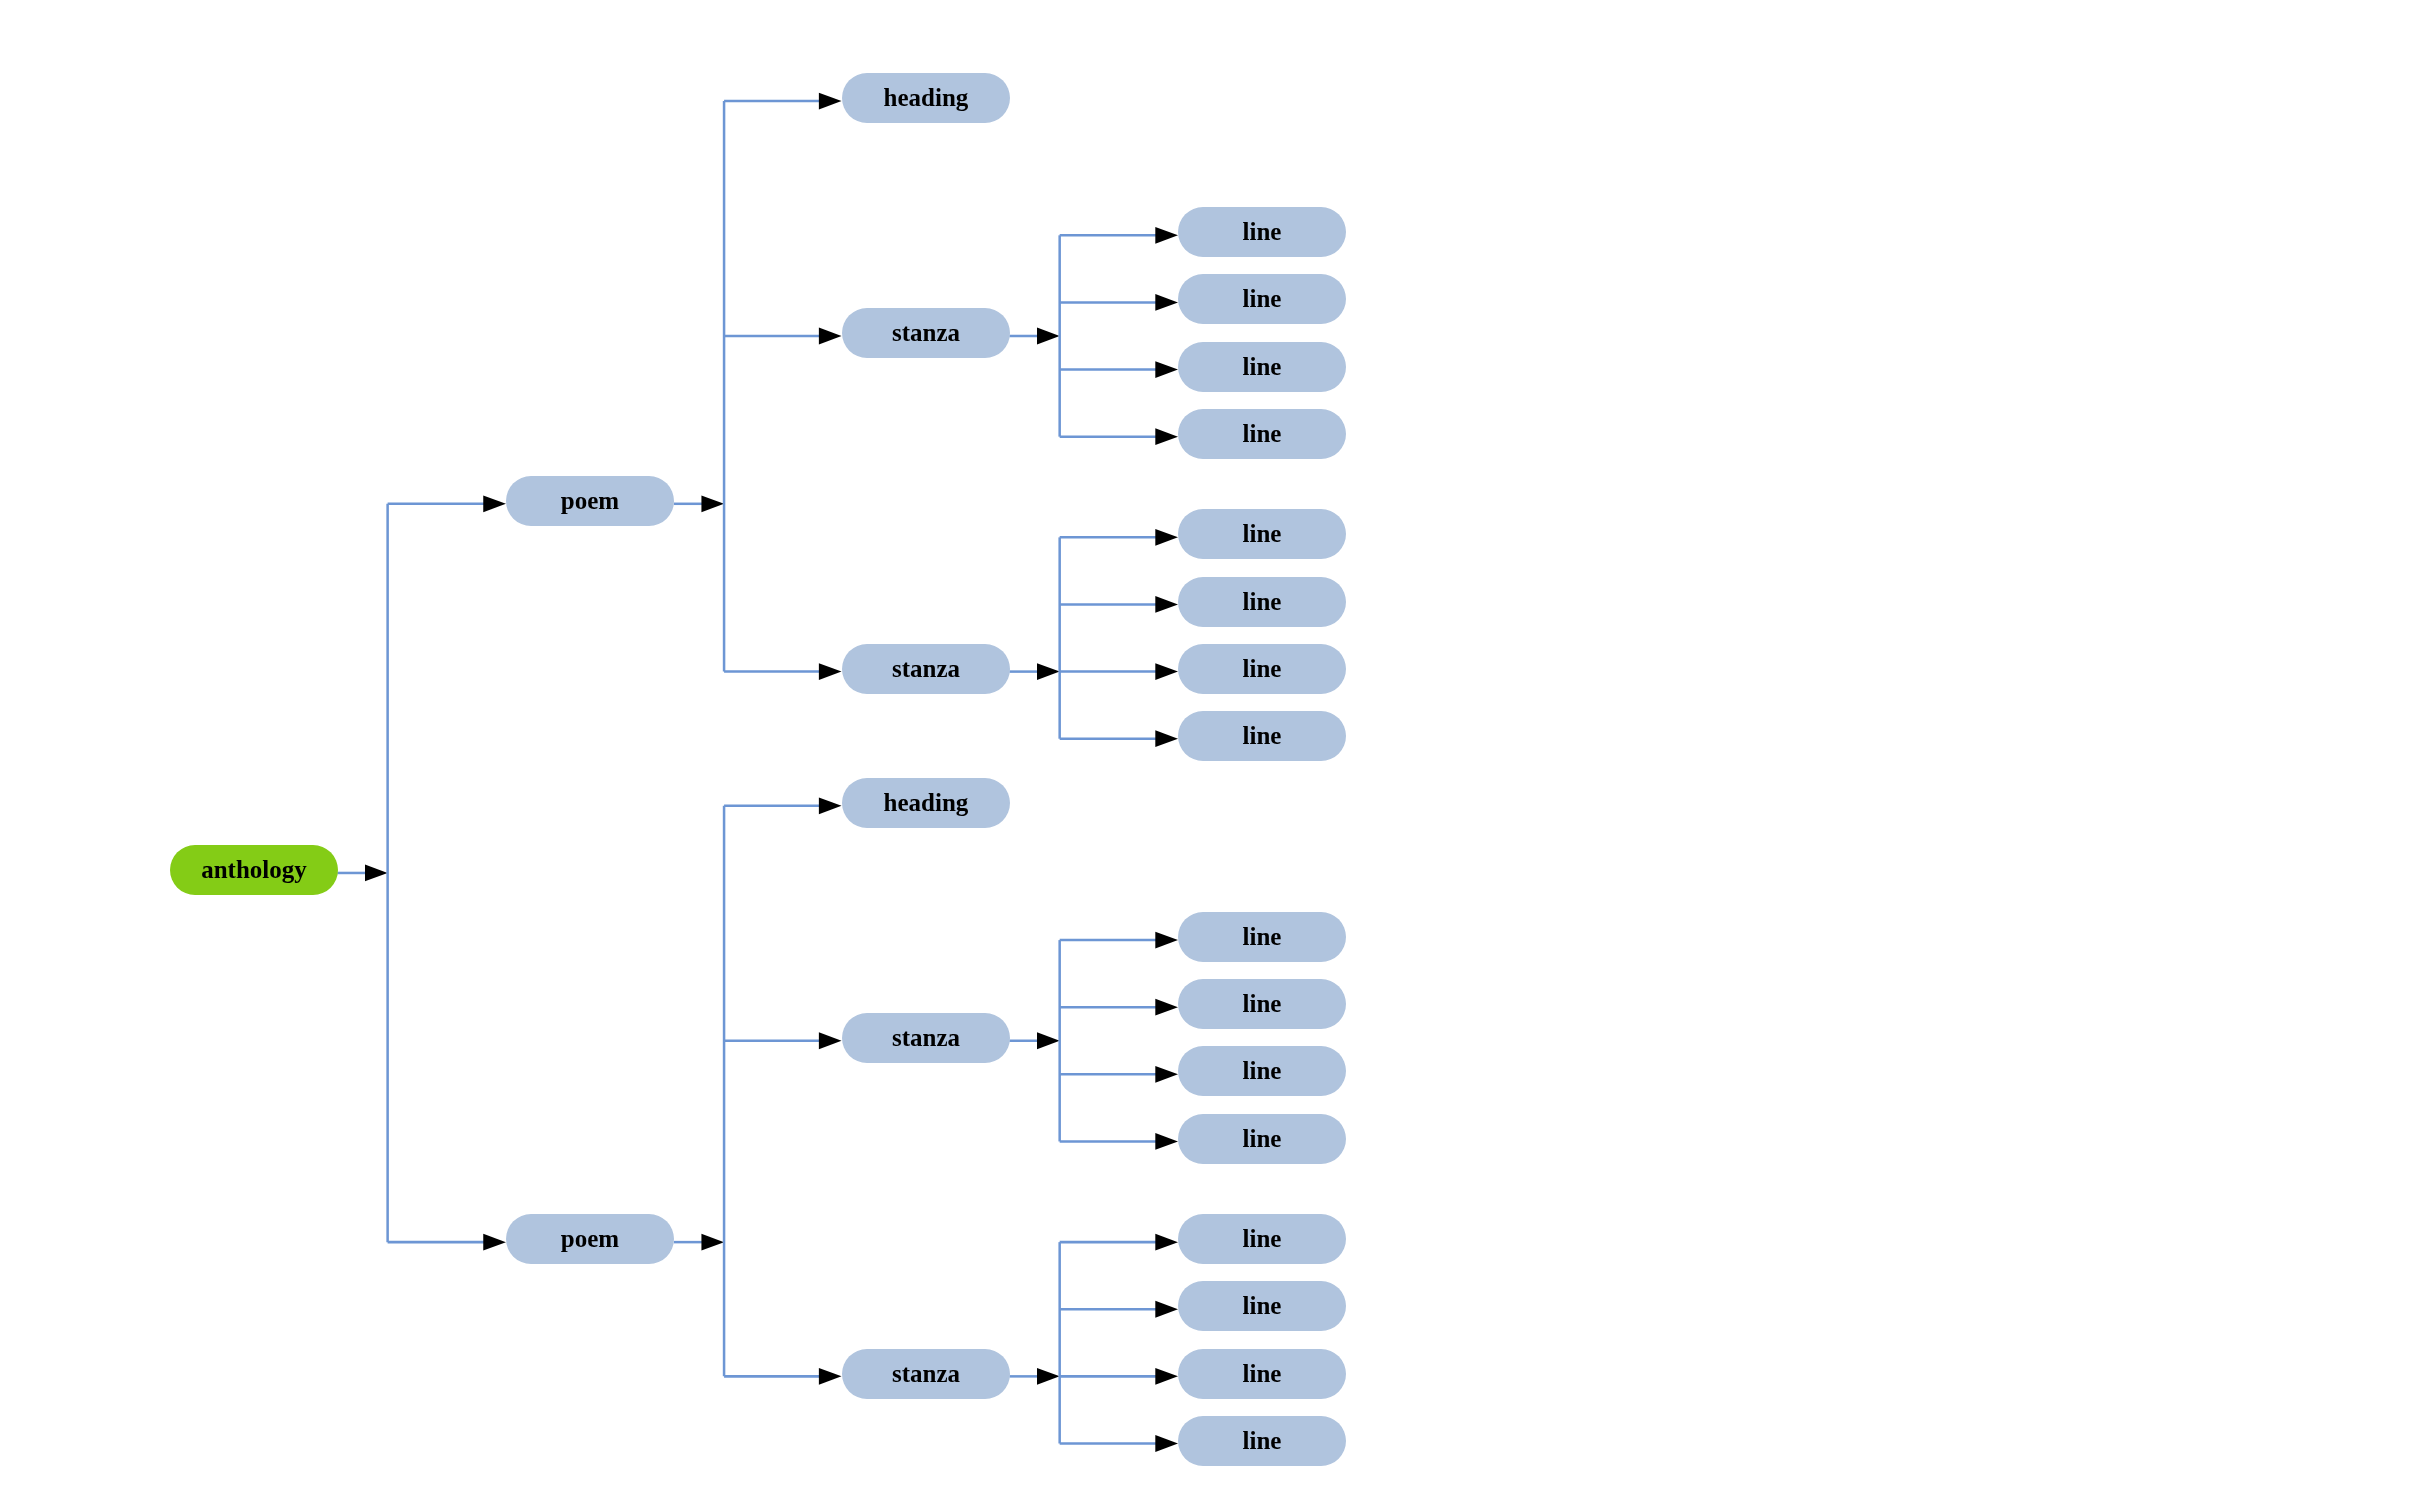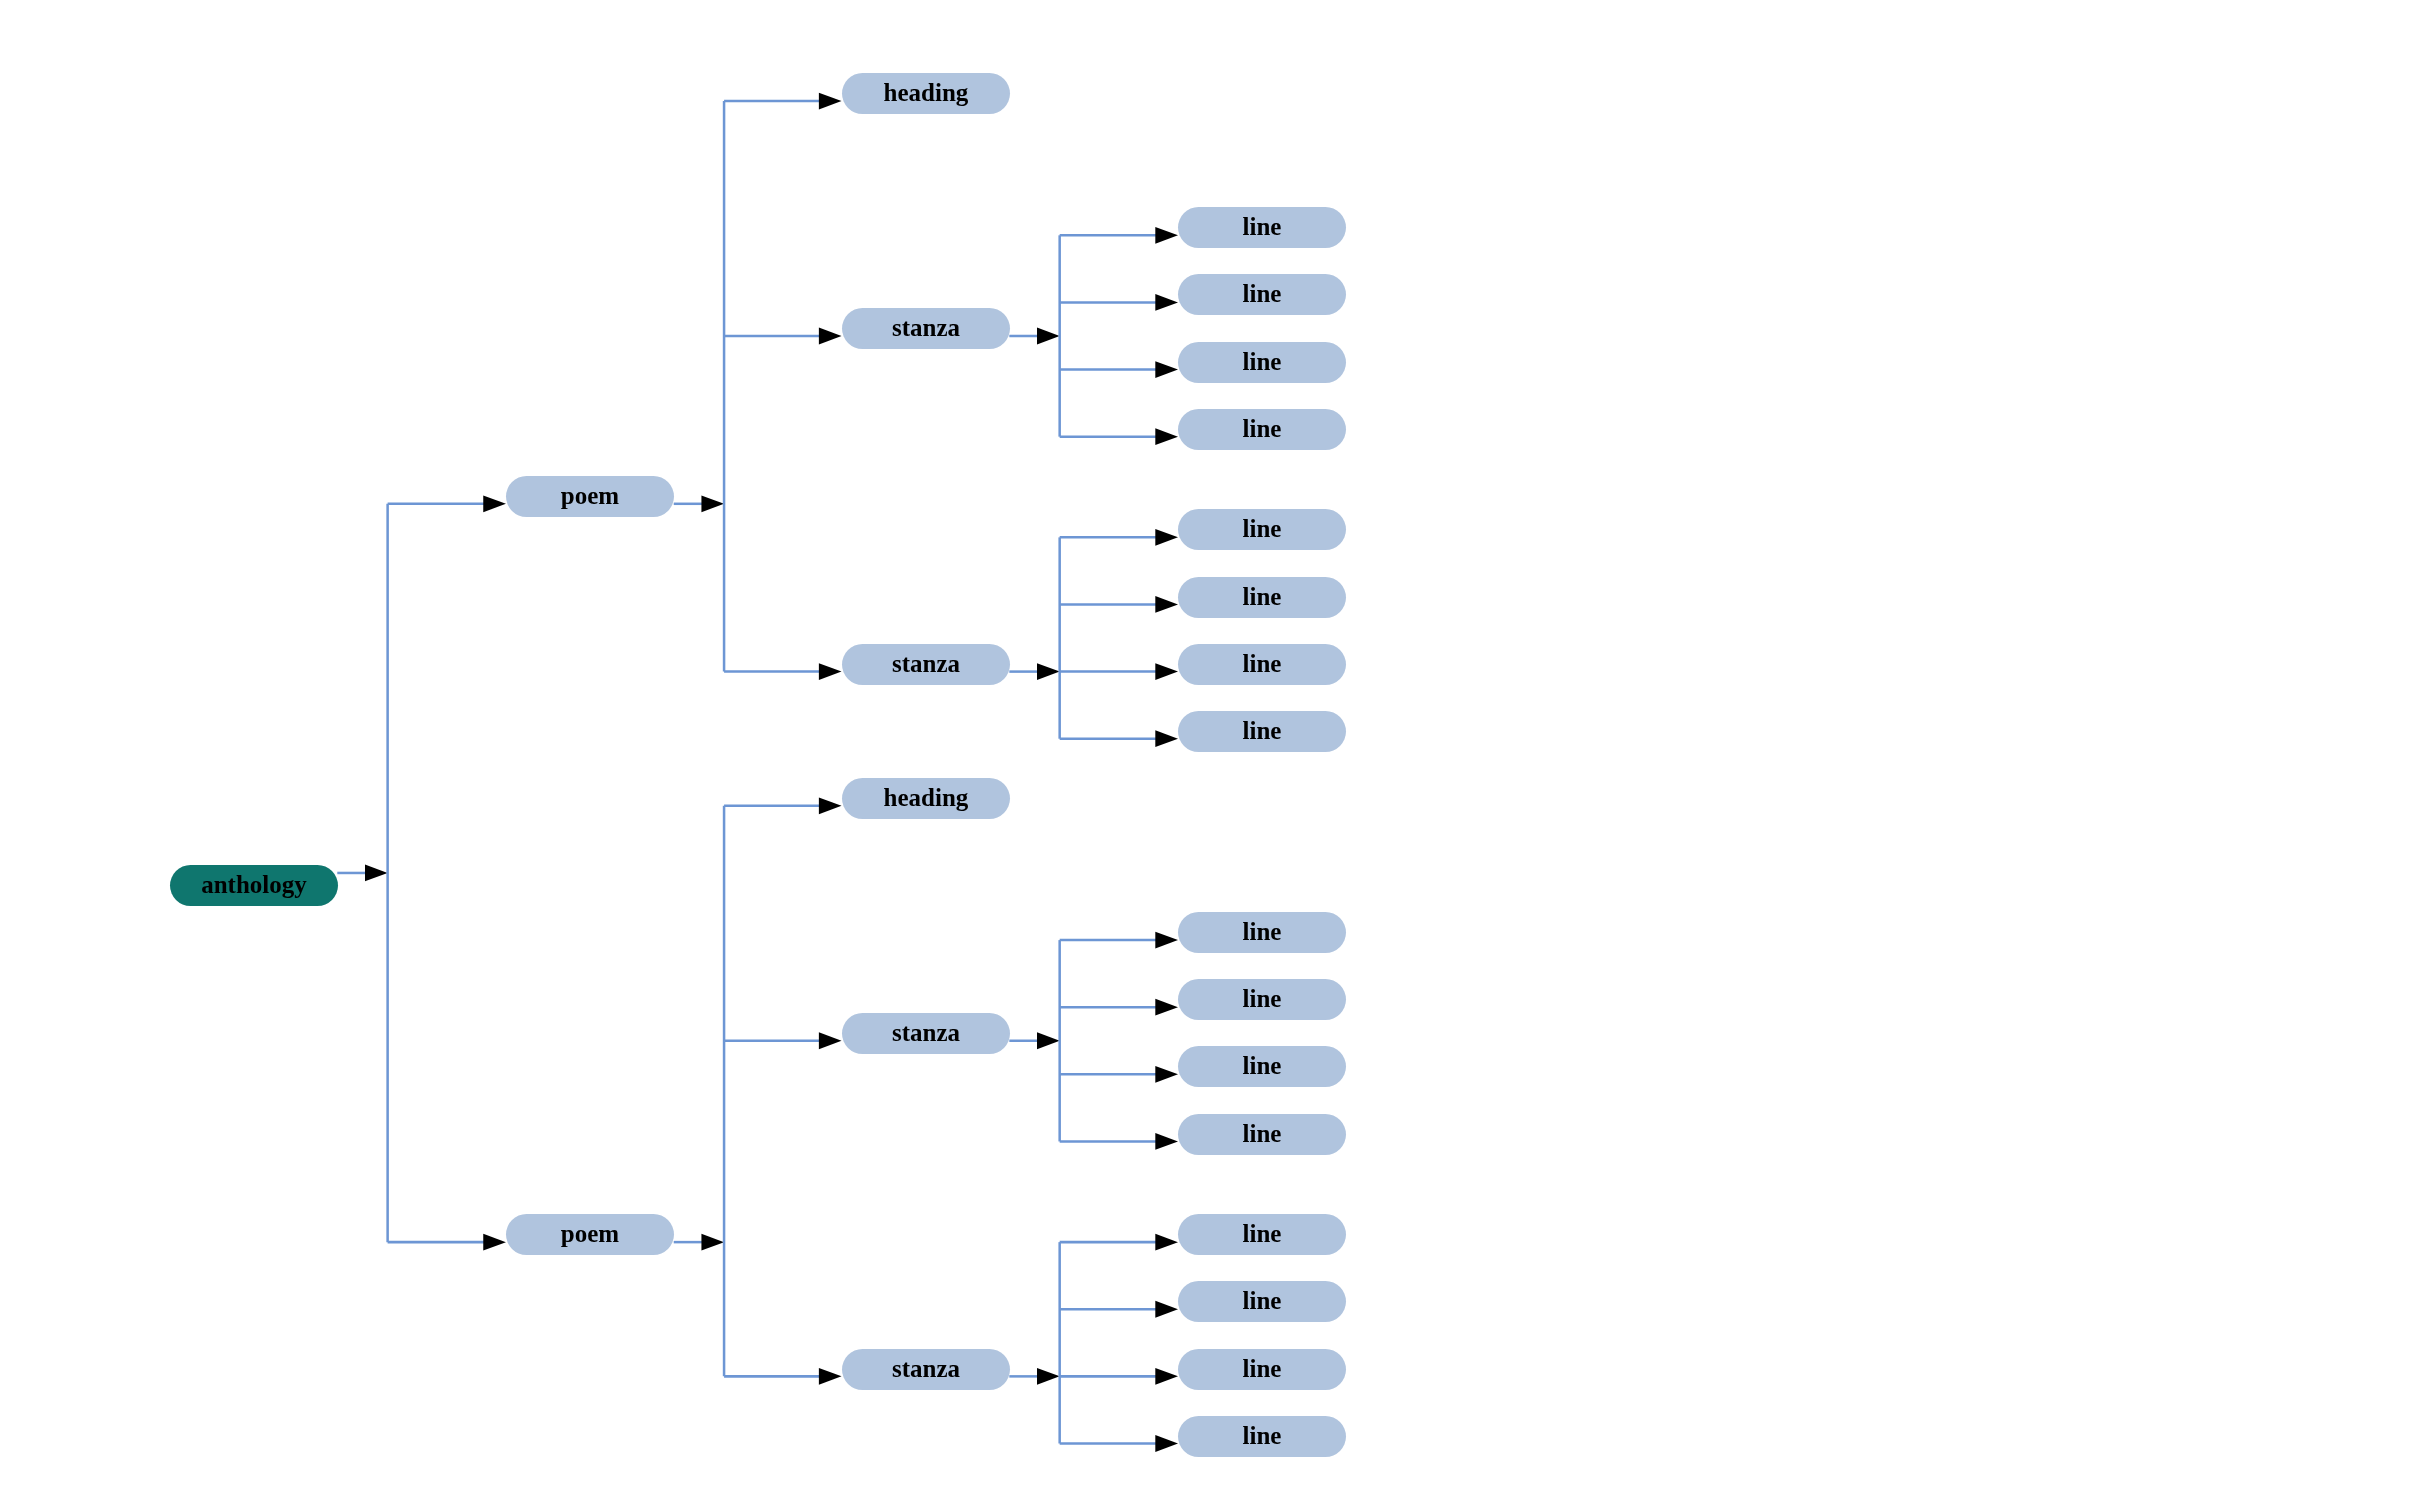--- a/index.html
+++ b/index.html
@@ -23,21 +23,21 @@
   }
   #nodes-layer {
     position: absolute;
     left: 0; top: 0;
     width: 2413px;
     height: 1511px;
   }
   .node {
     position: absolute;
     width: 168px;
-    height: 41px;
+    height: 50px;
     border-radius: 28px;
     display: flex;
     align-items: center;
     justify-content: center;
     box-sizing: border-box;
   }
   .node-label {
     font-weight: bold;
     font-size: 25px;
     line-height: 1;
@@ -115,21 +115,21 @@
       <line x1="1263" y1="1480" x2="1379" y2="1480" stroke="#6d96d4" stroke-width="3"></line>
       <polygon points="1404,1480 1377,1470 1377,1490" fill="#000000"></polygon>
       <line x1="1263" y1="1560" x2="1379" y2="1560" stroke="#6d96d4" stroke-width="3"></line>
       <polygon points="1404,1560 1377,1550 1377,1570" fill="#000000"></polygon>
       <line x1="1263" y1="1640" x2="1379" y2="1640" stroke="#6d96d4" stroke-width="3"></line>
       <polygon points="1404,1640 1377,1630 1377,1650" fill="#000000"></polygon>
       <line x1="1263" y1="1720" x2="1379" y2="1720" stroke="#6d96d4" stroke-width="3"></line>
       <polygon points="1404,1720 1377,1710 1377,1730" fill="#000000"></polygon>
     </svg>
   <div id="nodes-layer">
-      <div class="node" style="left: 170px; top: 845px; background: #0f766e; margin-top: 20px;">
+      <div class="node" style="left: 170px; top: 845px; background: #84cc16;">
         <span class="node-label">anthology</span>
       </div>
       <div class="node" style="left: 506px; top: 476px; background: rgb(176, 196, 222);">
         <span class="node-label">poem</span>
       </div>
       <div class="node" style="left: 842px; top: 73px; background: rgb(176, 196, 222);">
         <span class="node-label">heading</span>
       </div>
       <div class="node" style="left: 842px; top: 308px; background: rgb(176, 196, 222);">
         <span class="node-label">stanza</span>

